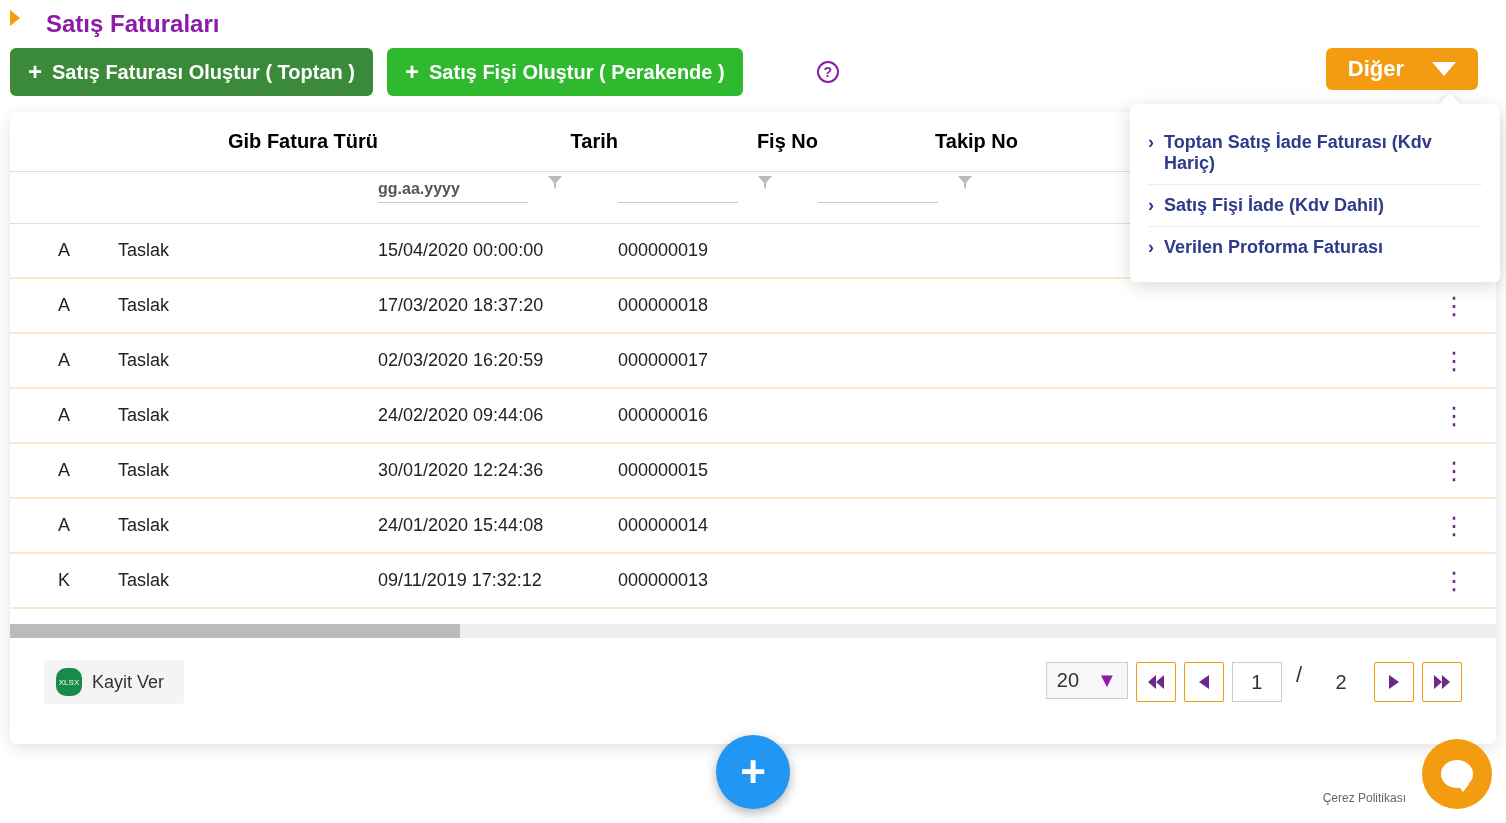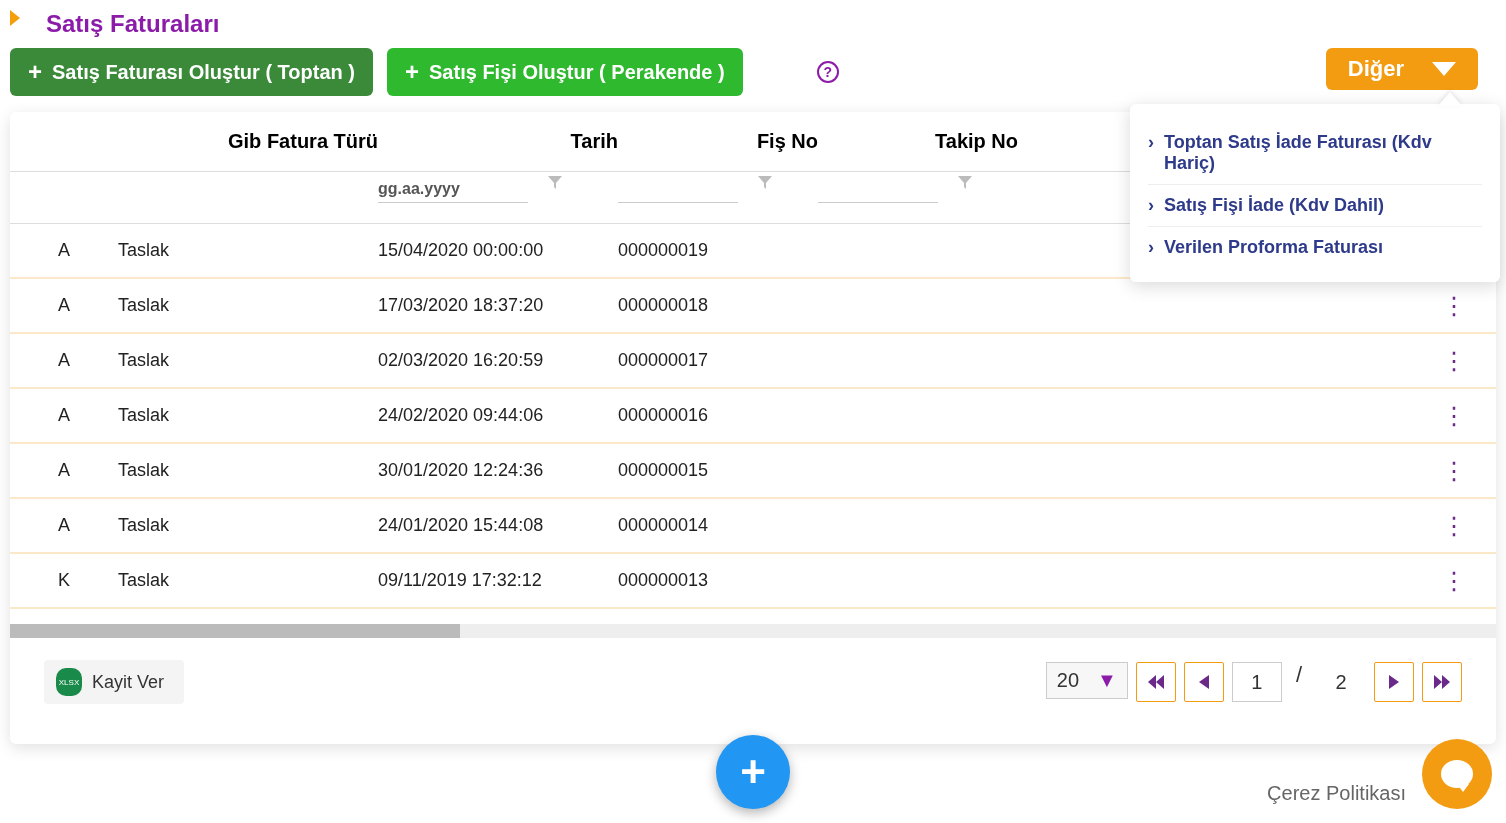--- a/index.html
+++ b/index.html
@@ -62,21 +62,21 @@
 .page-select-arrow { color: #8b1ba8; margin-left: 18px; }
 .page-btn { border: 1px solid #f39c12; background: #fff; width: 40px; height: 40px; display: flex; align-items: center; justify-content: center; color: #6b2a8a; font-size: 16px; cursor: pointer; border-radius: 2px; }
 .page-num-box { border: 1px solid #ccc; width: 50px; height: 40px; display: flex; align-items: center; justify-content: center; font-size: 20px; color: #333; }
 .page-slash { font-size: 22px; color: #333; padding: 0 6px; }
 
 .floating-add { position: absolute; left: 50%; transform: translateX(-50%); bottom: 14px; width: 74px; height: 74px; border-radius: 50%; background: #2196f3; color: #fff; display: flex; align-items: center; justify-content: center; font-size: 44px; font-weight: bold; box-shadow: 0 4px 12px rgba(0,0,0,0.3); cursor: pointer; z-index: 20; }
 .floating-chat { position: absolute; right: 14px; bottom: 14px; width: 70px; height: 70px; border-radius: 50%; background: #f39c12; display: flex; align-items: center; justify-content: center; cursor: pointer; z-index: 20; }
 .chat-bubble { width: 32px; height: 28px; background: #fff; border-radius: 50%; position: relative; }
 .chat-bubble::after { content: ""; position: absolute; bottom: -4px; right: 4px; width: 0; height: 0; border-left: 6px solid transparent; border-right: 6px solid transparent; border-top: 8px solid #fff; }
 
-.cookie-label { position: absolute; right: 100px; bottom: 18px; color: #666; font-size: 20px; }
+.cookie-label { position: absolute; right: 100px; bottom: 18px; color: #666; font-size: 12px; }
 </style>
 </head>
 <body>
 
 <div class="header-row">
   <div class="triangle-right"></div>
   <div class="page-title">Satış Faturaları</div>
 </div>
 
 <div class="toolbar-row">

